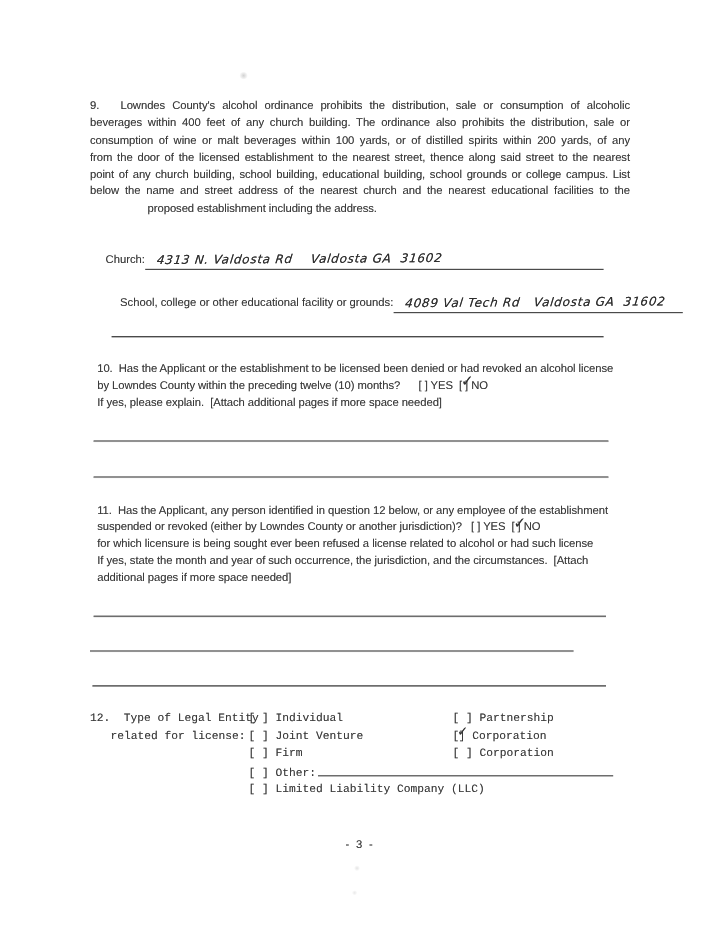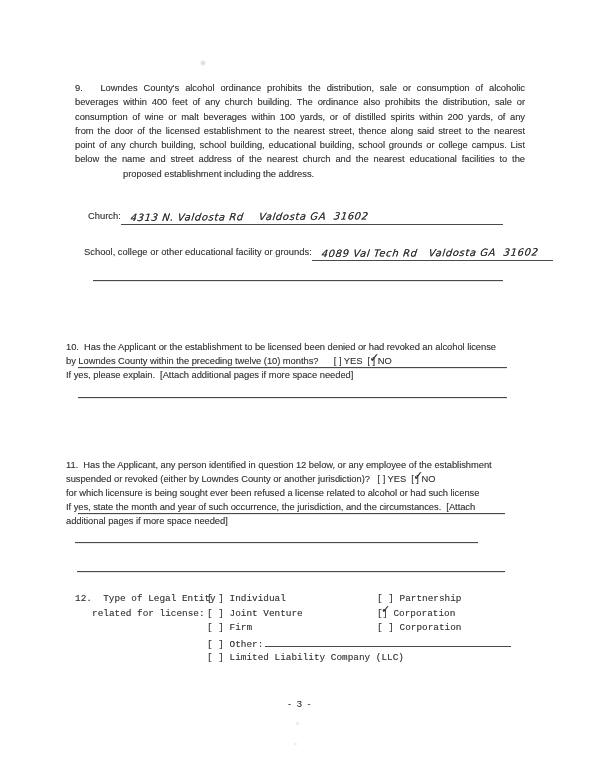--- a/index.html
+++ b/index.html
@@ -9,29 +9,29 @@
     color:#3a3a3a; overflow:hidden;
     text-shadow:0 0 0.5px rgba(80,80,80,.55);
   }
   
   .p9 { position:absolute; top:81px; left:75px; width:450px; }
   .jl { white-space:nowrap; text-align:justify; text-align-last:justify;
         font-size:9.4px; line-height:14.3px; letter-spacing:-0.05px; }
   .jl.last { text-align-last:left;margin-left:48px; }
 
   
-  .qblock { position:absolute; left:66px; width:460px;margin-top:40px; }
+  .qblock { position:absolute; left:81px; width:460px; }
   .q10 { top:300px; }
   .q11 { top:418px; }
   .qline { white-space:pre; font-size:9.4px; line-height:14.1px; letter-spacing:-0.05px; }
 
   
   .frow { position:absolute; display:flex; align-items:center; font-size:9.4px; height:16px; }
   .frow-church { top:208px; left:88px; width:415px; }
-  .frow-school { top:244px; left:84px; width:469px; }
+  .frow-school { top:244px; left:100px; width:469px; }
   .flabel { white-space:pre; line-height:12px; }
   .ffill { flex:1; border-bottom:1px solid #4a4a4a; height:100%; position:relative; }
   .hand {
     position:absolute; left:9px; bottom:1px; white-space:pre;
     font-family:"DejaVu Sans",sans-serif; font-style:italic;
     font-size:10px; letter-spacing:0.6px; color:#2e2e2e;
     transform:skewX(-7deg) rotate(-0.4deg); transform-origin:left bottom;
     text-shadow:0 0 0.4px rgba(30,30,30,.7);
   }
 

